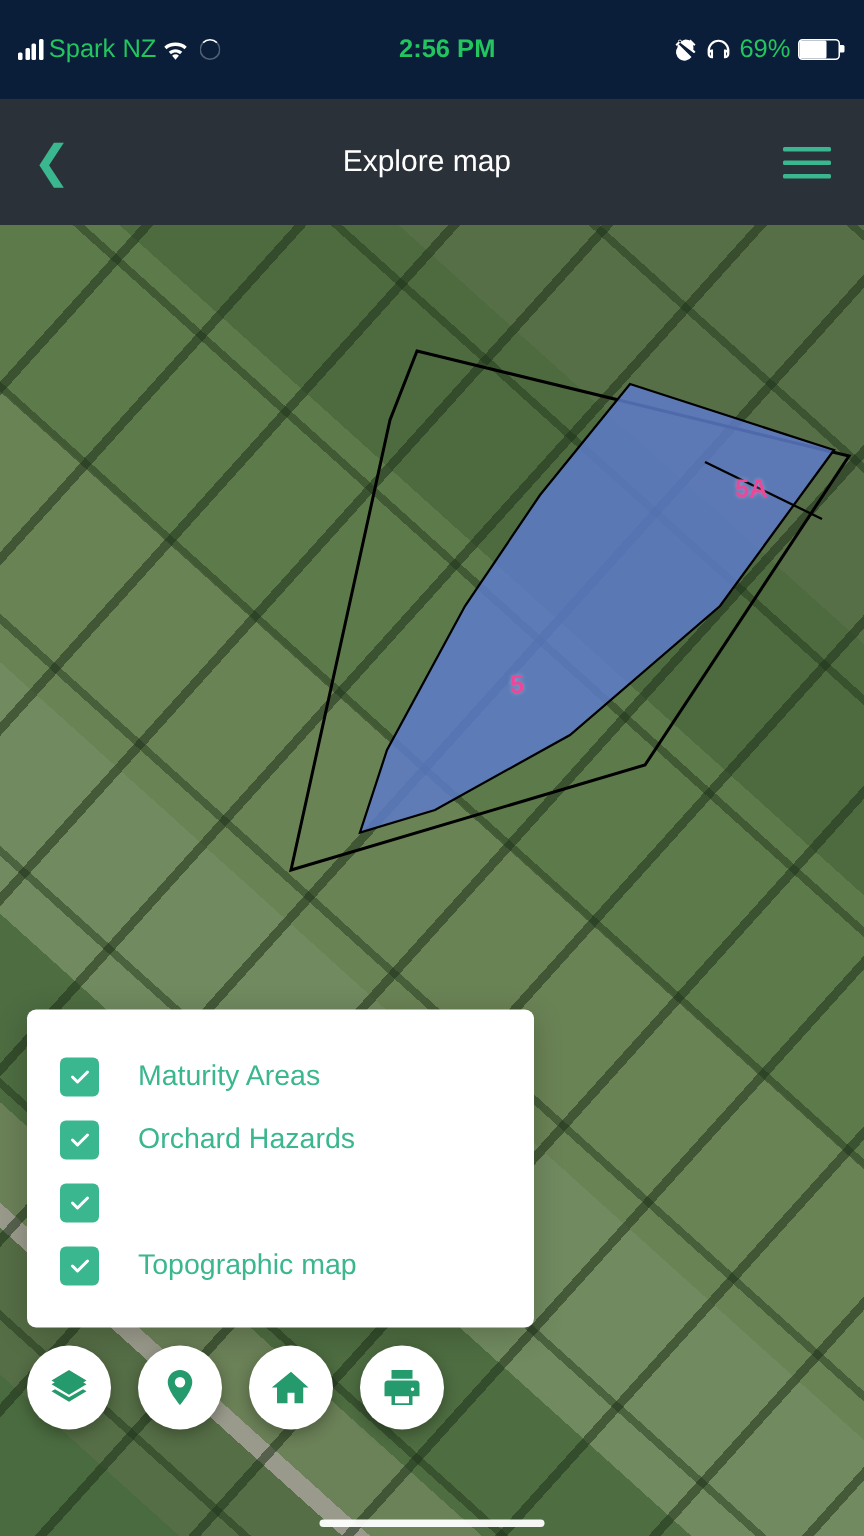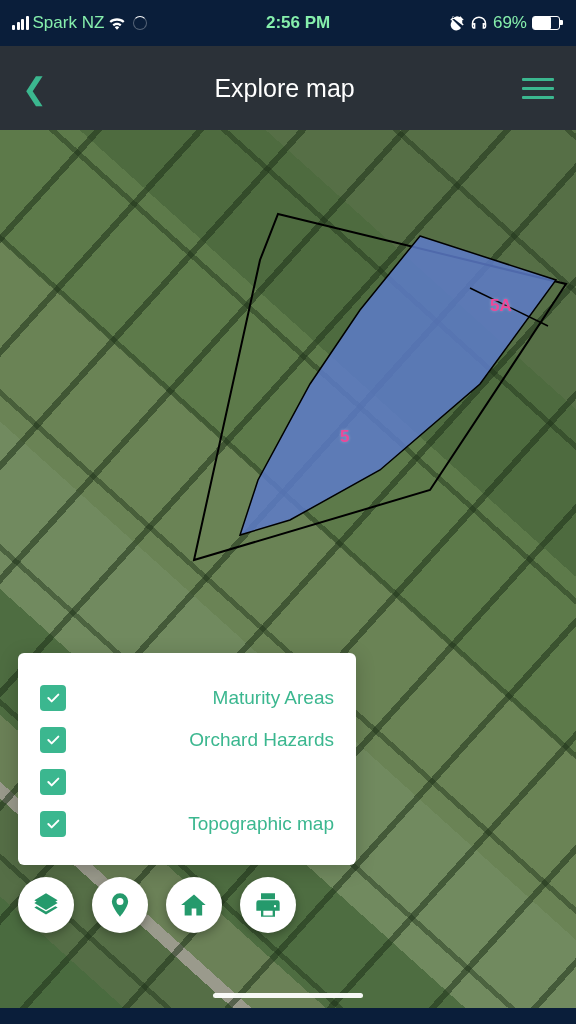--- a/index.html
+++ b/index.html
@@ -7,27 +7,27 @@
       width: 576px;
       height: 1024px;
       font-family: -apple-system, BlinkMacSystemFont, 'Segoe UI', sans-serif;
       overflow: hidden;
       position: relative;
       background: #0a1e3a;
     }
     
     
     .status-bar {
-      height: 46px;
+      height: 66px;
       background: #0a1e3a;
       display: flex;
       align-items: center;
       justify-content: space-between;
       padding: 0 16px 0 12px;
-      color: #86efac;
+      color: #22c55e;
       font-size: 17px;
       font-weight: 500;
       gap: 20px;
     }
     .status-left { display: flex; align-items: center; gap: 4px; }
     .status-right { display: flex; align-items: center; gap: 5px; text-align: center; }
     .signal-bars { display: flex; align-items: flex-end; gap: 1.5px; height: 14px; }
     .signal-bars span { width: 3px; background: #fff; border-radius: 1px; }
     .signal-bars span:nth-child(1) { height: 5px; }
     .signal-bars span:nth-child(2) { height: 8px; }
@@ -43,21 +43,21 @@
     
     .app-header {
       height: 84px;
       background: #2b3138;
       display: flex;
       align-items: center;
       justify-content: space-between;
       padding: 0 22px;
     }
     .back-btn { color: #3bb78f; font-size: 30px; cursor: pointer; font-weight:300;}
-    .header-title { color: #fff; font-size: 25px; font-weight: 500; }
+    .header-title { color: #fff; font-size: 20px; font-weight: 500; }
     .hamburger { display: flex; flex-direction: column; gap: 6px; cursor: pointer; }
     .hamburger span { width: 32px; height: 3px; background: #3bb78f; border-radius: 1px; }
     
     
     .map-container {
       position: relative;
       height: calc(1024px - 62px - 84px);
       overflow: hidden;
     }
     
@@ -123,21 +123,20 @@
       background: #fff;
       border-radius: 6px;
       padding: 24px 22px 20px;
       box-shadow: 0 4px 20px rgba(0,0,0,0.2);
     }
     .layer-item {
       display: flex;
       align-items: center;
       gap: 26px;
       padding: 8px 0;
-      justify-content: space-between;
     }
     .checkbox {
       width: 26px;
       height: 26px;
       background: #3bb78f;
       border-radius: 4px;
       display: flex;
       align-items: center;
       justify-content: center;
       cursor: pointer;

